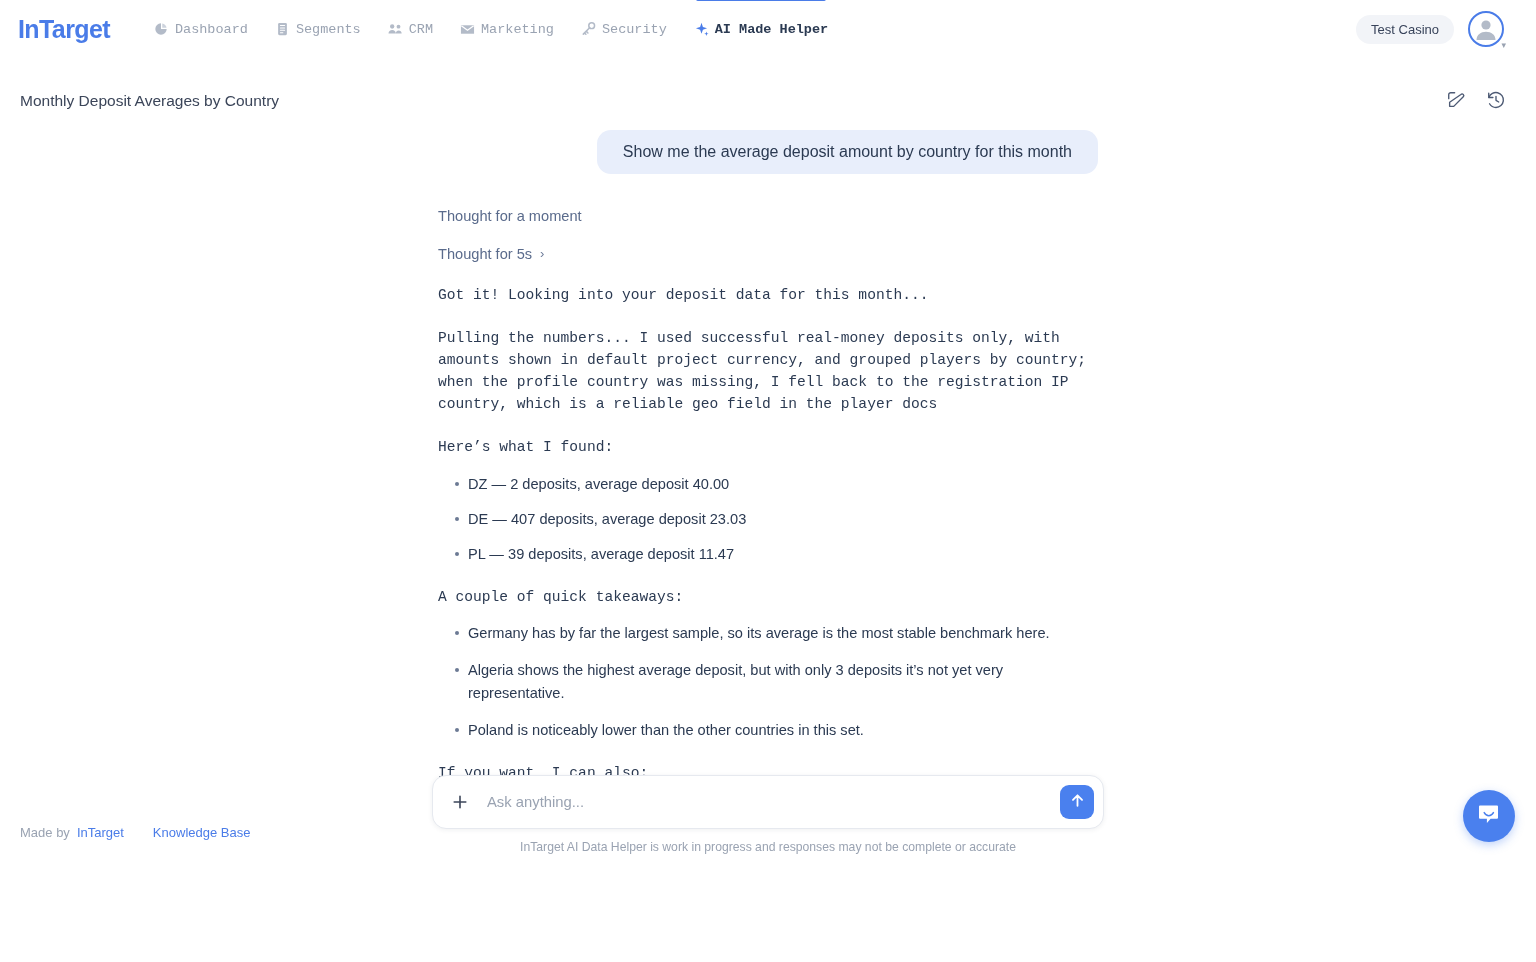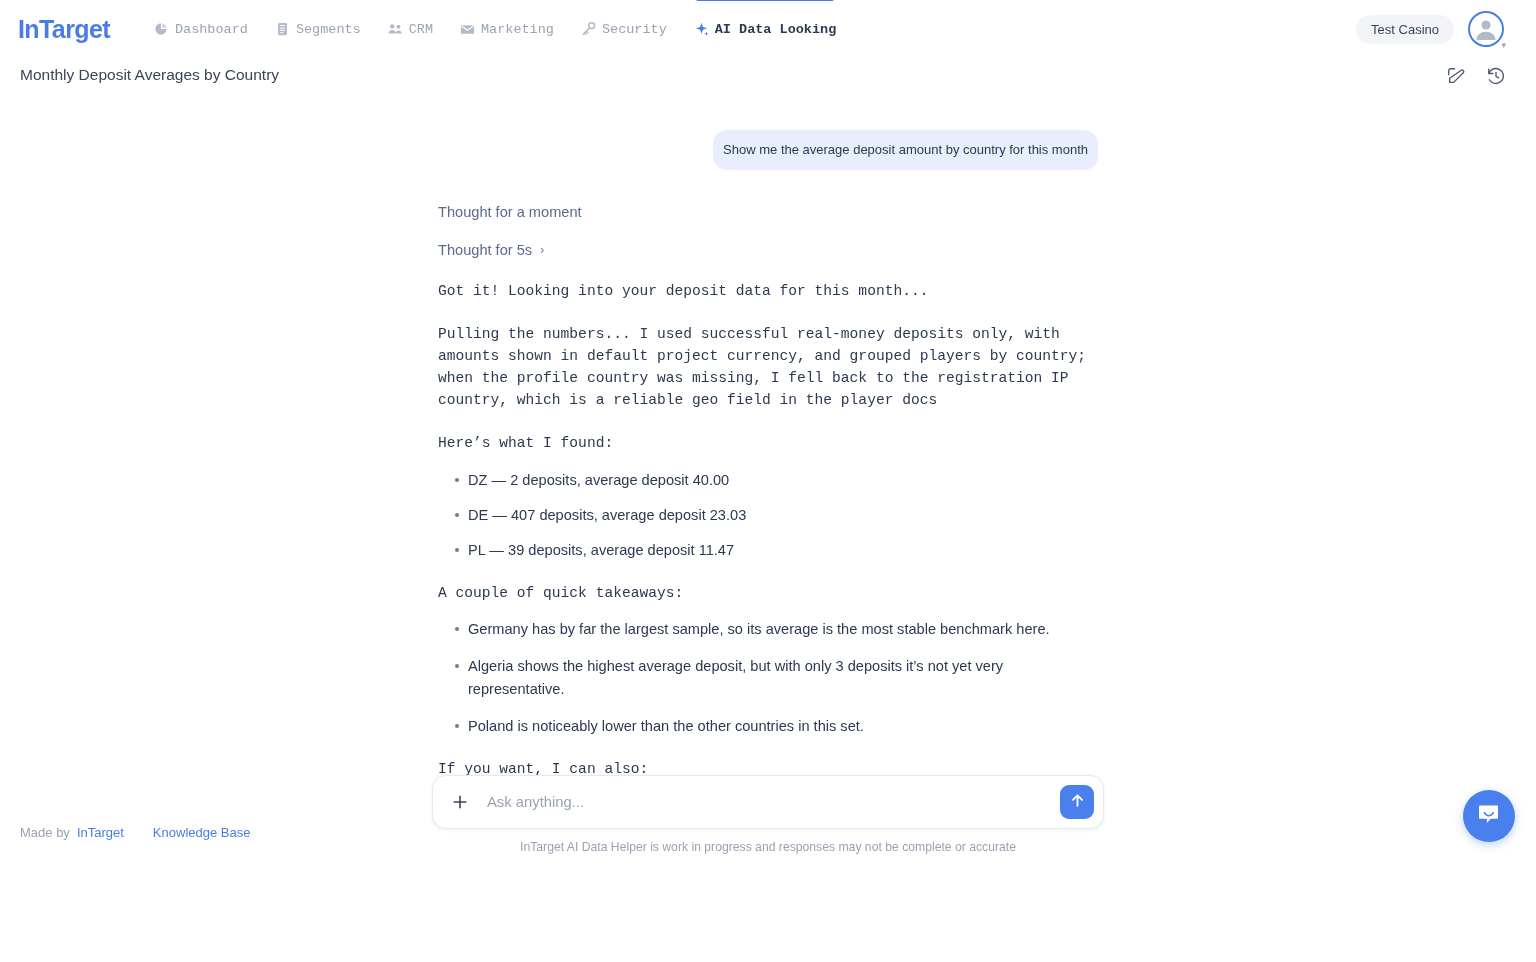--- a/index.html
+++ b/index.html
@@ -106,21 +106,21 @@
     position: absolute;
     right: -2px; bottom: -3px;
     color: #9aa3b2;
     font-size: 9px;
     line-height: 1;
   }
 
   
   .titlerow {
     display: flex;
-    align-items: flex-start;
+    align-items: flex-end;
     height: 44px;
     padding: 0 16px 0 20px;
     margin-top: 8px;
   }
   .page-title {
     font-size: 15.5px;
     color: #3b4559;
   }
   .title-actions {
     margin-left: auto;
@@ -145,23 +145,23 @@
     padding-top: 20px;
   }
   .user-row {
     display: flex;
     justify-content: flex-end;
     margin-bottom: 34px;
   }
   .user-bubble {
     background: #e8eefb;
     color: #2b3a52;
-    font-size: 13px;
+    font-size: 16px;
     line-height: 1.35;
-    padding: 11px 10px;
+    padding: 11px 26px;
     border-radius: 14px;
     max-width: 640px;
   }
 
   .thought {
     color: #5a6b8c;
     font-size: 14.6px;
     margin-bottom: 22px;
     display: flex;
     align-items: center;
@@ -361,21 +361,21 @@
       <span>Security</span>
     </div>
 
     <div class="navitem active">
       <span class="navicon">
         <svg width="15" height="15" viewBox="0 0 16 16" fill="none">
           <path d="M8 0.8l1.5 4.4 4.4 1.5-4.4 1.5L8 12.6 6.5 8.2 2.1 6.7l4.4-1.5L8 0.8z" fill="#4a7ce8"></path>
           <path d="M13.2 10.2l.6 1.7 1.7.6-1.7.6-.6 1.7-.6-1.7-1.7-.6 1.7-.6.6-1.7z" fill="#4a7ce8"></path>
         </svg>
       </span>
-      <span>AI Data Looking</span>
+      <span>AI Made Helper</span>
     </div>
 
   </nav>
 
   <div class="topright">
     <div class="org-badge">Test Casino</div>
     <div class="avatar-wrap">
       <div class="avatar">
         <svg width="30" height="30" viewBox="0 0 30 30">
           <circle cx="15" cy="11" r="4.6" fill="#b3bbc8"></circle>

